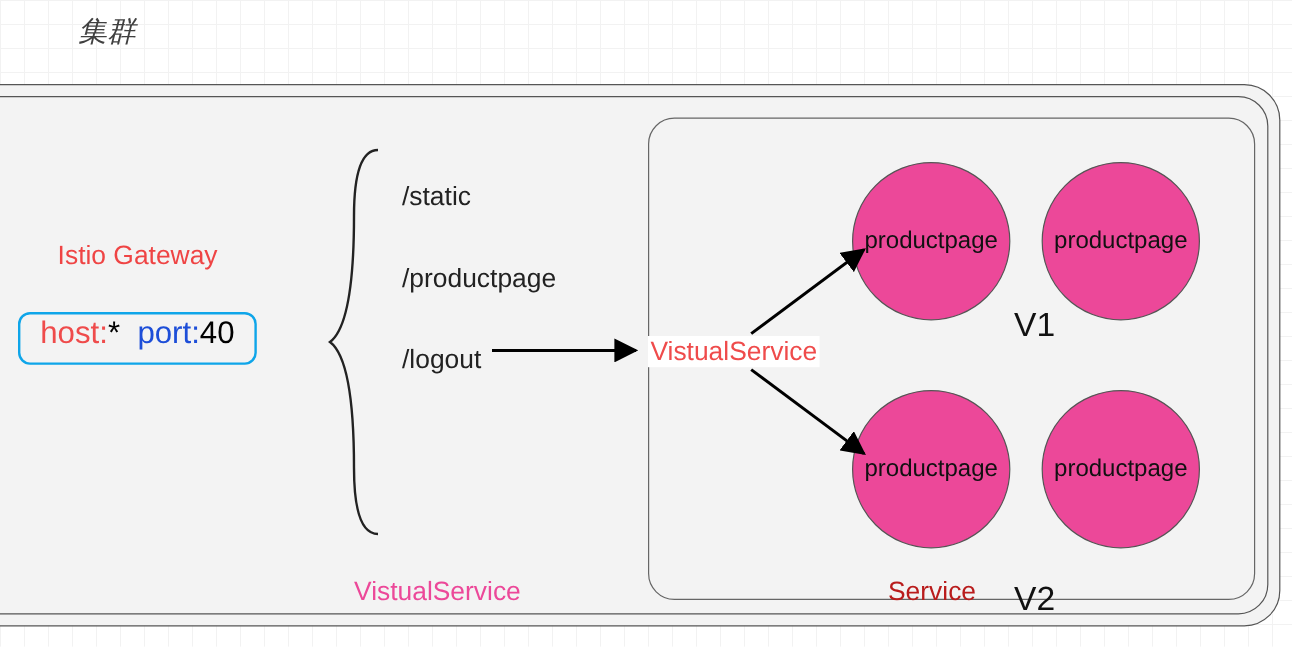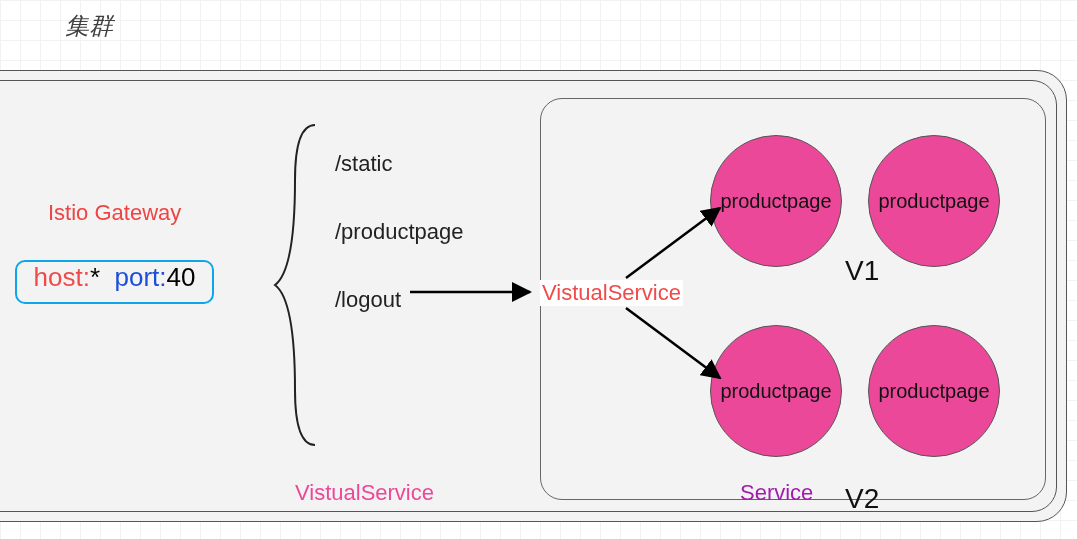--- a/index.html
+++ b/index.html
@@ -119,21 +119,21 @@
     height: 400px;
     border: 1px solid #666;
     border-radius: 22px;
     background: #f3f3f3;
   }
   .svc-label {
     position: absolute;
     left: 740px;
     top: 480px;
     font-size: 22px;
-    color: #a21caf;
+    color: #b91c1c;
   }
   .pod {
     position: absolute;
     width: 130px;
     height: 130px;
     border: 1px solid #555;
     border-radius: 50%;
     background: #ec4899;
     display:flex;
     align-items:center;

